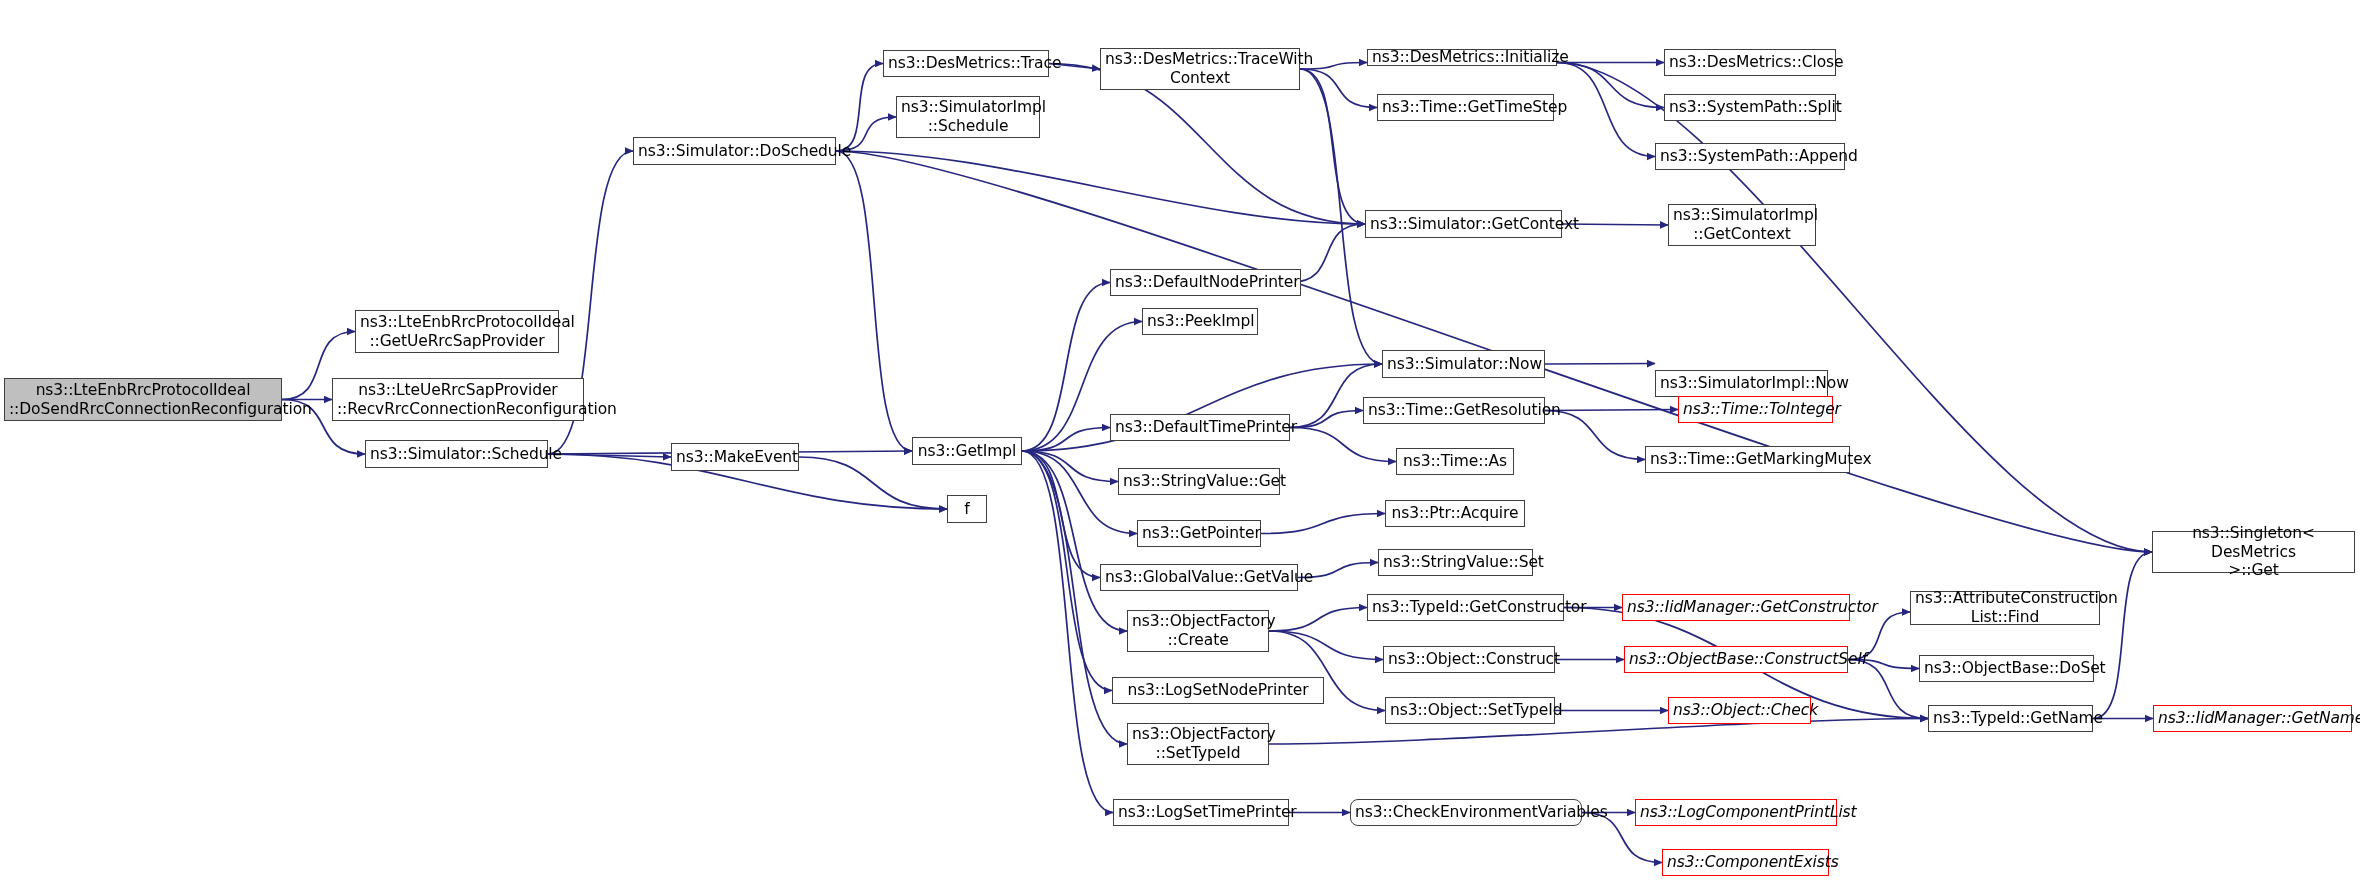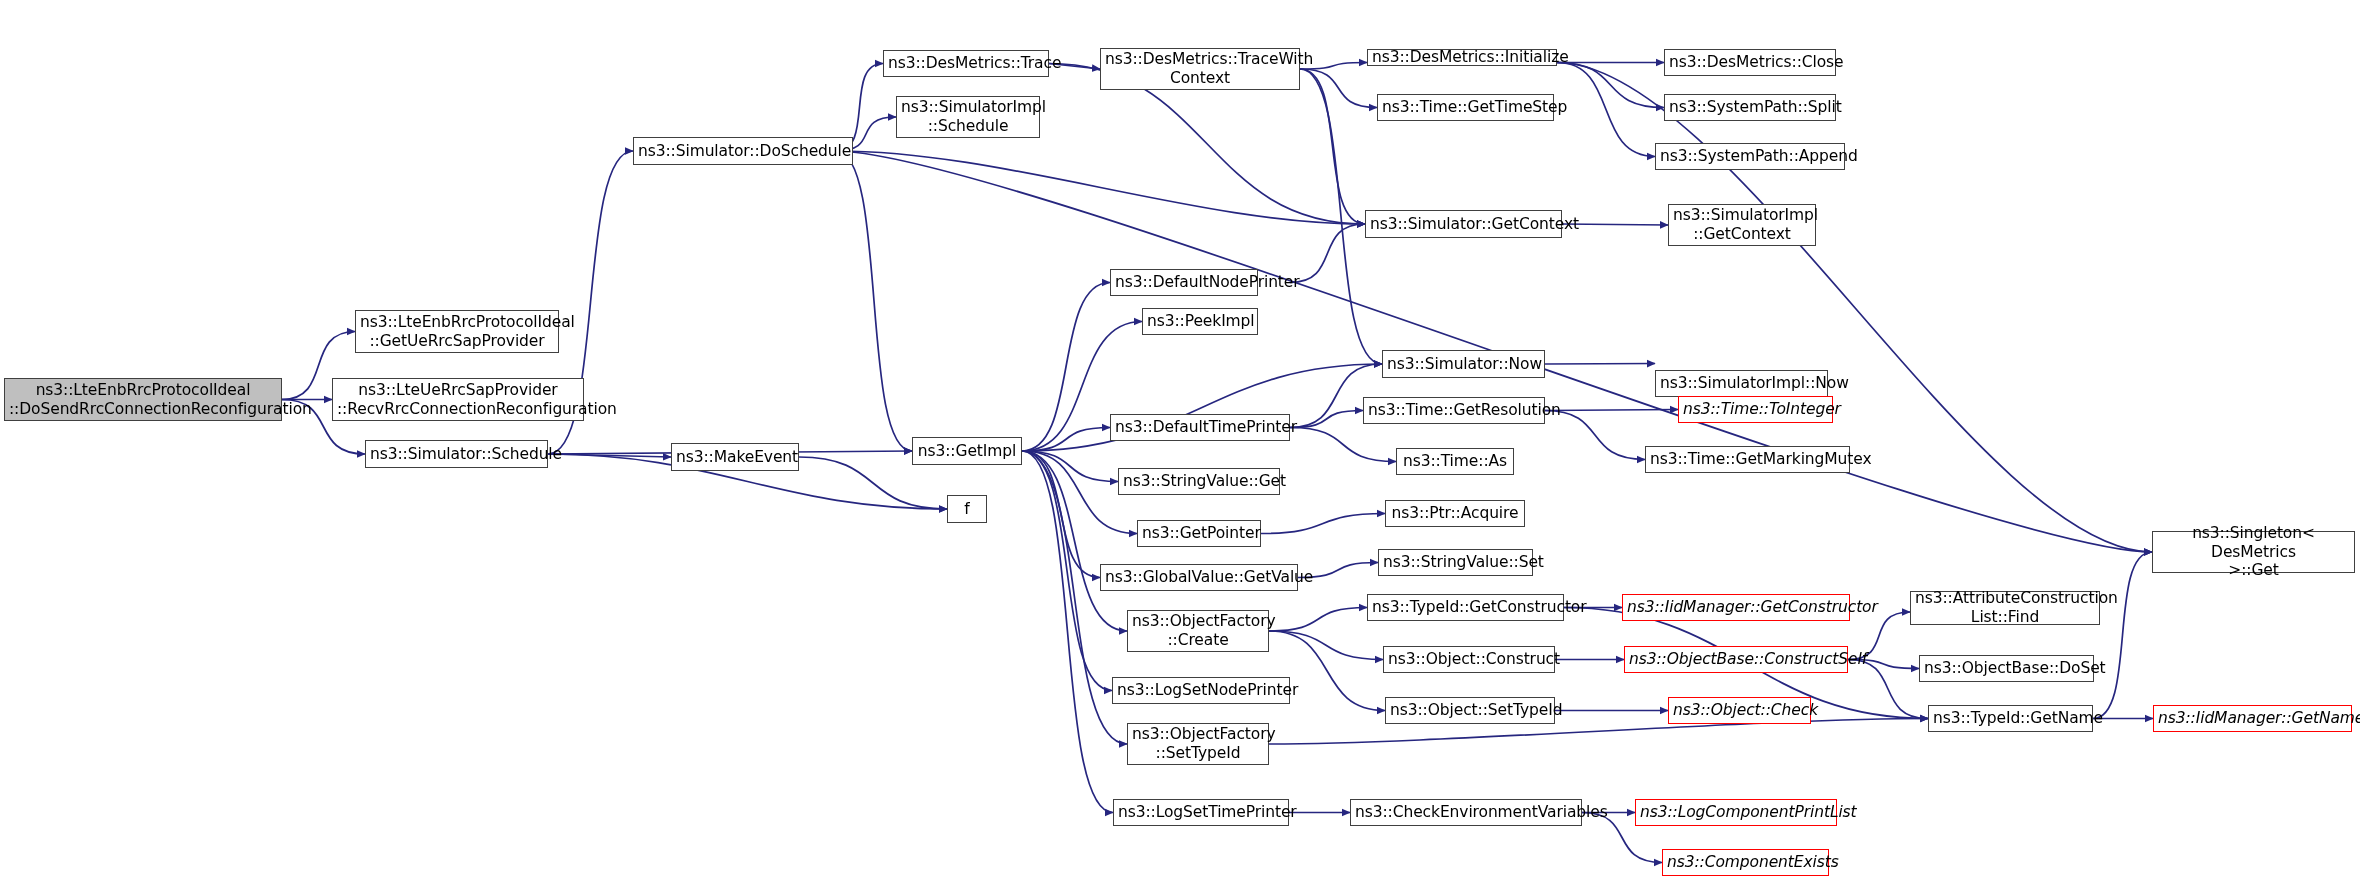--- a/index.html
+++ b/index.html
@@ -123,58 +123,58 @@
       </g>
   </svg>
   <div id="nodes">
       <div class="node root" style="left: 4px; top: 378px; width: 278px; height: 43px;"><span class="lbl">ns3::LteEnbRrcProtocolIdeal
 ::DoSendRrcConnectionReconfiguration</span></div>
       <div class="node" style="left: 355px; top: 310px; width: 204px; height: 43px;"><span class="lbl">ns3::LteEnbRrcProtocolIdeal
 ::GetUeRrcSapProvider</span></div>
       <div class="node" style="left: 332px; top: 378px; width: 252px; height: 43px;"><span class="lbl">ns3::LteUeRrcSapProvider
 ::RecvRrcConnectionReconfiguration</span></div>
       <div class="node" style="left: 365px; top: 440px; width: 183px; height: 28px;"><span class="lbl">ns3::Simulator::Schedule</span></div>
-      <div class="node" style="left: 633px; top: 137px; width: 220px; height: 28px;"><span class="lbl">ns3::Simulator::DoSchedule</span></div>
+      <div class="node" style="left: 633px; top: 137px; width: 203px; height: 28px;"><span class="lbl">ns3::Simulator::DoSchedule</span></div>
       <div class="node" style="left: 671px; top: 443px; width: 128px; height: 28px;"><span class="lbl">ns3::MakeEvent</span></div>
       <div class="node" style="left: 947px; top: 495px; width: 40px; height: 28px;"><span class="lbl">f</span></div>
       <div class="node" style="left: 883px; top: 50px; width: 166px; height: 27px;"><span class="lbl">ns3::DesMetrics::Trace</span></div>
       <div class="node" style="left: 896px; top: 96px; width: 144px; height: 42px;"><span class="lbl">ns3::SimulatorImpl
 ::Schedule</span></div>
       <div class="node" style="left: 1100px; top: 48px; width: 200px; height: 42px;"><span class="lbl">ns3::DesMetrics::TraceWith
 Context</span></div>
       <div class="node" style="left: 1367px; top: 49px; width: 190px; height: 17px;"><span class="lbl">ns3::DesMetrics::Initialize</span></div>
       <div class="node" style="left: 1377px; top: 94px; width: 177px; height: 27px;"><span class="lbl">ns3::Time::GetTimeStep</span></div>
       <div class="node" style="left: 1664px; top: 49px; width: 172px; height: 27px;"><span class="lbl">ns3::DesMetrics::Close</span></div>
       <div class="node" style="left: 1664px; top: 94px; width: 172px; height: 27px;"><span class="lbl">ns3::SystemPath::Split</span></div>
       <div class="node" style="left: 1655px; top: 143px; width: 190px; height: 27px;"><span class="lbl">ns3::SystemPath::Append</span></div>
       <div class="node" style="left: 1365px; top: 210px; width: 197px; height: 28px;"><span class="lbl">ns3::Simulator::GetContext</span></div>
       <div class="node" style="left: 1668px; top: 204px; width: 148px; height: 42px;"><span class="lbl">ns3::SimulatorImpl
 ::GetContext</span></div>
       <div class="node" style="left: 912px; top: 437px; width: 110px; height: 28px;"><span class="lbl">ns3::GetImpl</span></div>
-      <div class="node" style="left: 1110px; top: 269px; width: 148px; height: 27px;"><span class="lbl">ns3::DefaultNodePrinter</span></div>
+      <div class="node" style="left: 1110px; top: 269px; width: 191px; height: 27px;"><span class="lbl">ns3::DefaultNodePrinter</span></div>
       <div class="node" style="left: 1142px; top: 308px; width: 116px; height: 27px;"><span class="lbl">ns3::PeekImpl</span></div>
       <div class="node" style="left: 1110px; top: 414px; width: 180px; height: 27px;"><span class="lbl">ns3::DefaultTimePrinter</span></div>
       <div class="node" style="left: 1118px; top: 468px; width: 162px; height: 27px;"><span class="lbl">ns3::StringValue::Get</span></div>
       <div class="node" style="left: 1137px; top: 520px; width: 124px; height: 27px;"><span class="lbl">ns3::GetPointer</span></div>
       <div class="node" style="left: 1100px; top: 564px; width: 198px; height: 27px;"><span class="lbl">ns3::GlobalValue::GetValue</span></div>
       <div class="node" style="left: 1127px; top: 610px; width: 142px; height: 42px;"><span class="lbl">ns3::ObjectFactory
 ::Create</span></div>
-      <div class="node" style="left: 1112px; top: 677px; width: 178px; height: 27px;"><span class="lbl">ns3::LogSetNodePrinter</span></div>
+      <div class="node" style="left: 1112px; top: 677px; width: 212px; height: 27px;"><span class="lbl">ns3::LogSetNodePrinter</span></div>
       <div class="node" style="left: 1127px; top: 723px; width: 142px; height: 42px;"><span class="lbl">ns3::ObjectFactory
 ::SetTypeId</span></div>
       <div class="node" style="left: 1113px; top: 799px; width: 176px; height: 27px;"><span class="lbl">ns3::LogSetTimePrinter</span></div>
       <div class="node" style="left: 1382px; top: 350px; width: 163px; height: 28px;"><span class="lbl">ns3::Simulator::Now</span></div>
       <div class="node" style="left: 1363px; top: 397px; width: 182px; height: 27px;"><span class="lbl">ns3::Time::GetResolution</span></div>
       <div class="node" style="left: 1396px; top: 448px; width: 118px; height: 27px;"><span class="lbl">ns3::Time::As</span></div>
       <div class="node" style="left: 1385px; top: 500px; width: 140px; height: 27px;"><span class="lbl">ns3::Ptr::Acquire</span></div>
       <div class="node" style="left: 1378px; top: 549px; width: 155px; height: 27px;"><span class="lbl">ns3::StringValue::Set</span></div>
       <div class="node" style="left: 1367px; top: 594px; width: 197px; height: 27px;"><span class="lbl">ns3::TypeId::GetConstructor</span></div>
       <div class="node" style="left: 1383px; top: 646px; width: 172px; height: 27px;"><span class="lbl">ns3::Object::Construct</span></div>
       <div class="node" style="left: 1385px; top: 697px; width: 170px; height: 27px;"><span class="lbl">ns3::Object::SetTypeId</span></div>
-      <div class="node" style="left: 1350px; top: 799px; width: 232px; height: 27px;"><span class="lbl">ns3::CheckEnvironmentVariables</span></div>
+      <div class="node" style="left: 1350px; top: 799px; width: 232px; height: 27px; border-radius: 8px;"><span class="lbl">ns3::CheckEnvironmentVariables</span></div>
       <div class="node" style="left: 1655px; top: 370px; width: 173px; height: 27px;"><span class="lbl">ns3::SimulatorImpl::Now</span></div>
       <div class="node red" style="left: 1678px; top: 396px; width: 155px; height: 27px;"><span class="lbl">ns3::Time::ToInteger</span></div>
       <div class="node" style="left: 1645px; top: 446px; width: 205px; height: 27px;"><span class="lbl">ns3::Time::GetMarkingMutex</span></div>
       <div class="node red" style="left: 1622px; top: 594px; width: 228px; height: 27px;"><span class="lbl">ns3::IidManager::GetConstructor</span></div>
       <div class="node red" style="left: 1624px; top: 646px; width: 224px; height: 27px;"><span class="lbl">ns3::ObjectBase::ConstructSelf</span></div>
       <div class="node red" style="left: 1668px; top: 697px; width: 143px; height: 27px;"><span class="lbl">ns3::Object::Check</span></div>
       <div class="node red" style="left: 1635px; top: 799px; width: 202px; height: 27px;"><span class="lbl">ns3::LogComponentPrintList</span></div>
       <div class="node red" style="left: 1662px; top: 849px; width: 167px; height: 27px;"><span class="lbl">ns3::ComponentExists</span></div>
       <div class="node" style="left: 1910px; top: 591px; width: 190px; height: 34px;"><span class="lbl">ns3::AttributeConstruction
 List::Find</span></div>

